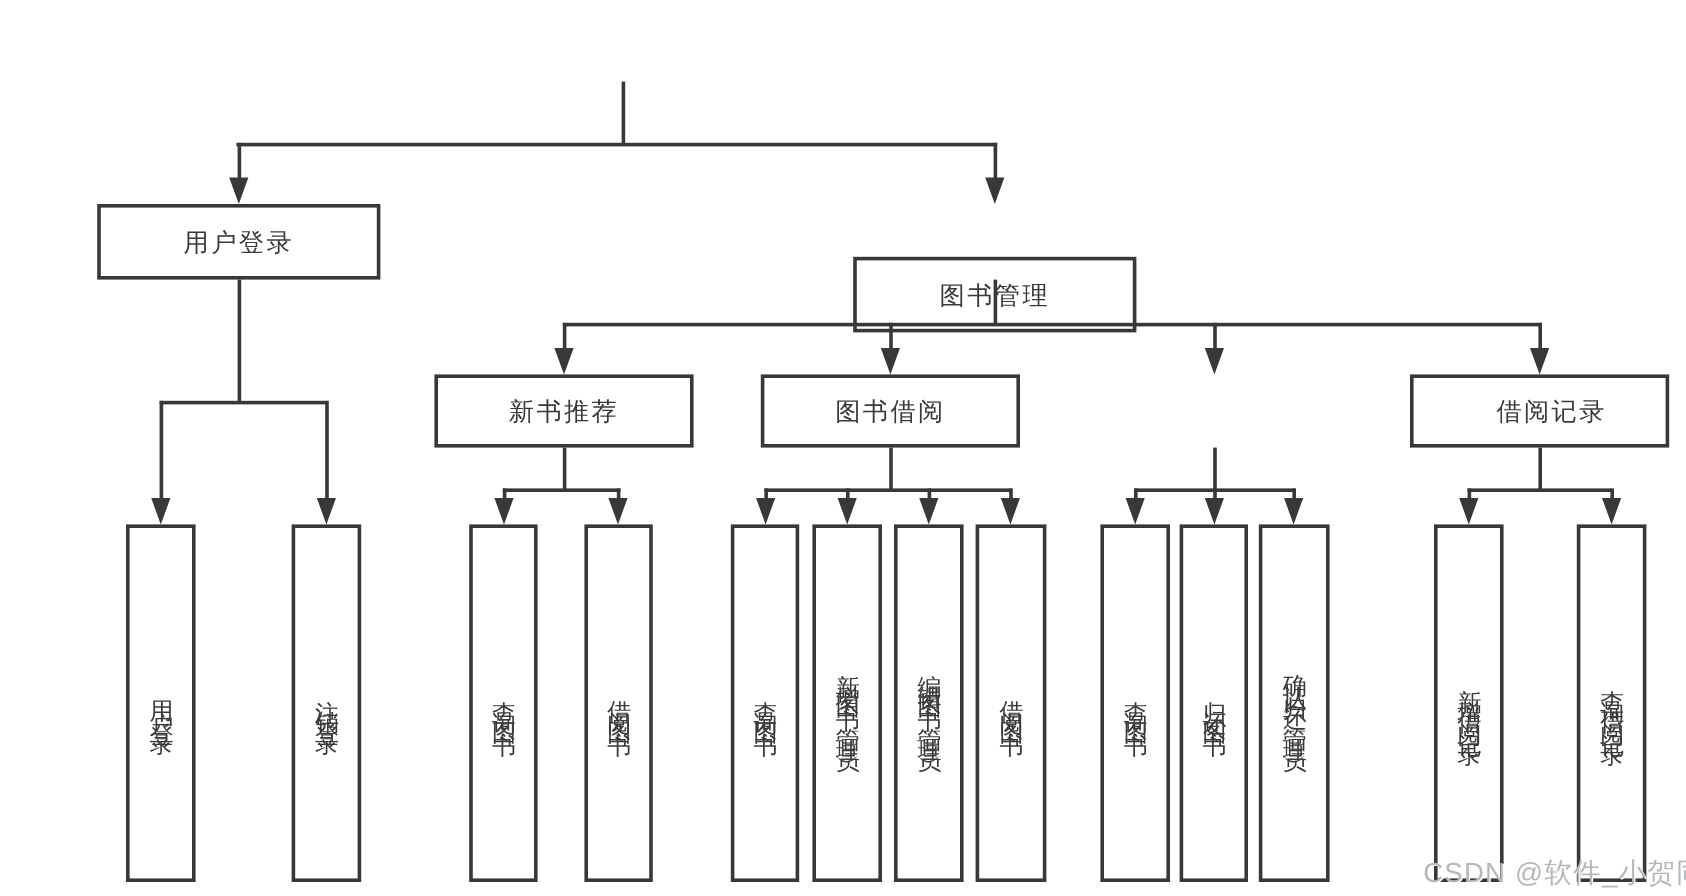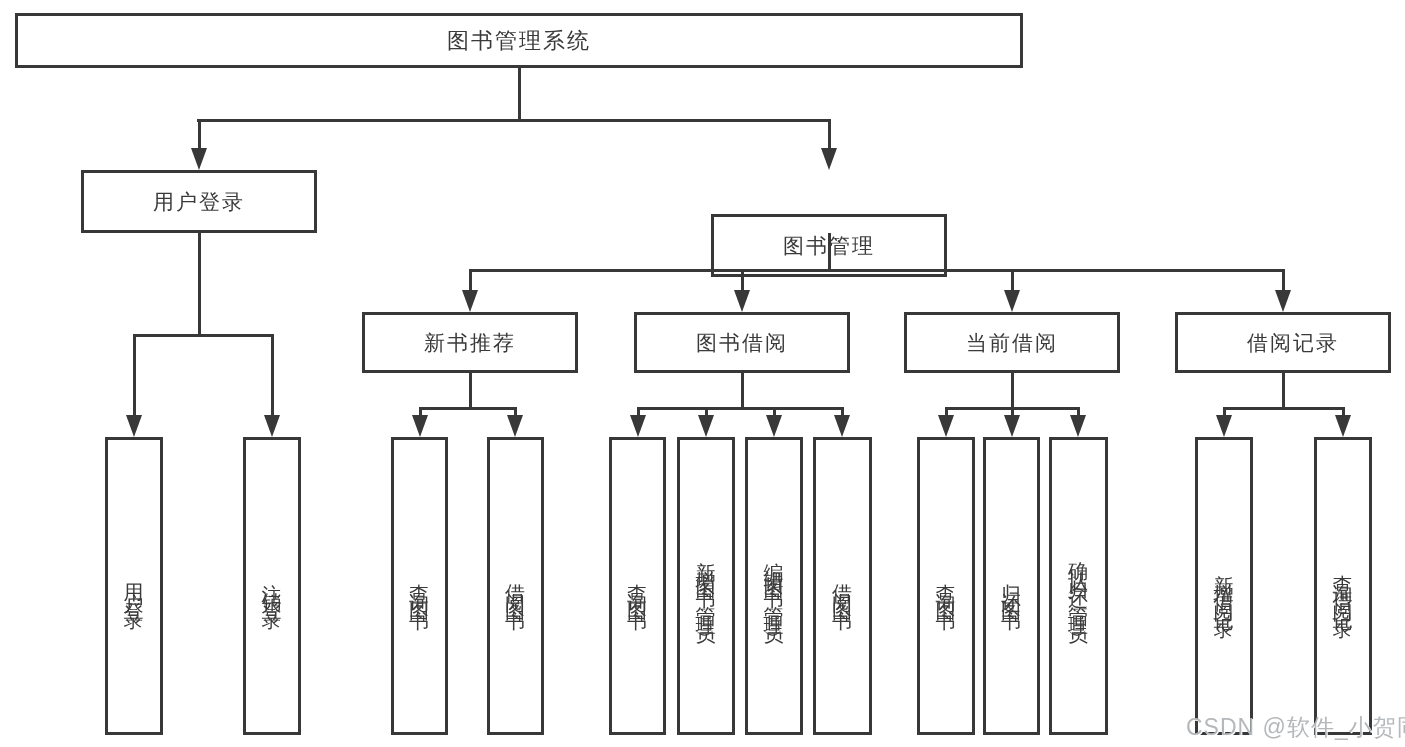--- a/index.html
+++ b/index.html
@@ -22,23 +22,20 @@
      border-right:8px solid transparent;border-top:22px solid #383838;}
 
   .watermark{position:absolute;left:1186px;top:712px;font-size:23px;letter-spacing:1px;
              color:#b4b8bb;text-shadow:1px 1px 0 #ffffff;white-space:nowrap;}
 </style>
 </head>
 <body>
 
 <div id="diagram">
 
-  <div class="hbox" style="left:15px;top:13px;width:1008px;height:55px;font-size:22px;">
-    <span>图书管理系统</span>
-  </div>
 
   <div class="v" style="left:518px;top:68px;height:52px;"></div>
   <div class="h" style="left:197px;top:119px;width:634px;"></div>
   <div class="v" style="left:198px;top:119px;height:31px;"></div>
   <div class="a" style="left:191px;top:148px;"></div>
   <div class="v" style="left:828px;top:119px;height:31px;"></div>
   <div class="a" style="left:821px;top:148px;"></div>
 
   <div class="hbox" style="left:81px;top:170px;width:236px;height:63px;">
     <span>用户登录</span>
@@ -63,23 +60,20 @@
   <div class="v" style="left:1011px;top:269px;height:23px;"></div>
   <div class="a" style="left:1004px;top:290px;"></div>
   <div class="v" style="left:1282px;top:269px;height:23px;"></div>
   <div class="a" style="left:1275px;top:290px;"></div>
 
   <div class="hbox" style="left:362px;top:312px;width:216px;height:61px;">
     <span>新书推荐</span>
   </div>
   <div class="hbox" style="left:634px;top:312px;width:216px;height:61px;">
     <span>图书借阅</span>
-  </div>
-  <div class="hbox" style="left:904px;top:312px;width:216px;height:61px;">
-    <span>当前借阅</span>
   </div>
   <div class="hbox" style="left:1175px;top:312px;width:216px;height:61px;padding-left:20px;">
     <span>借阅记录</span>
   </div>
 
   <div class="v" style="left:469px;top:373px;height:36px;"></div>
   <div class="h" style="left:419px;top:407px;width:98px;"></div>
   <div class="v" style="left:419px;top:407px;height:10px;"></div>
   <div class="a" style="left:412px;top:415px;"></div>
   <div class="v" style="left:514px;top:407px;height:10px;"></div>

